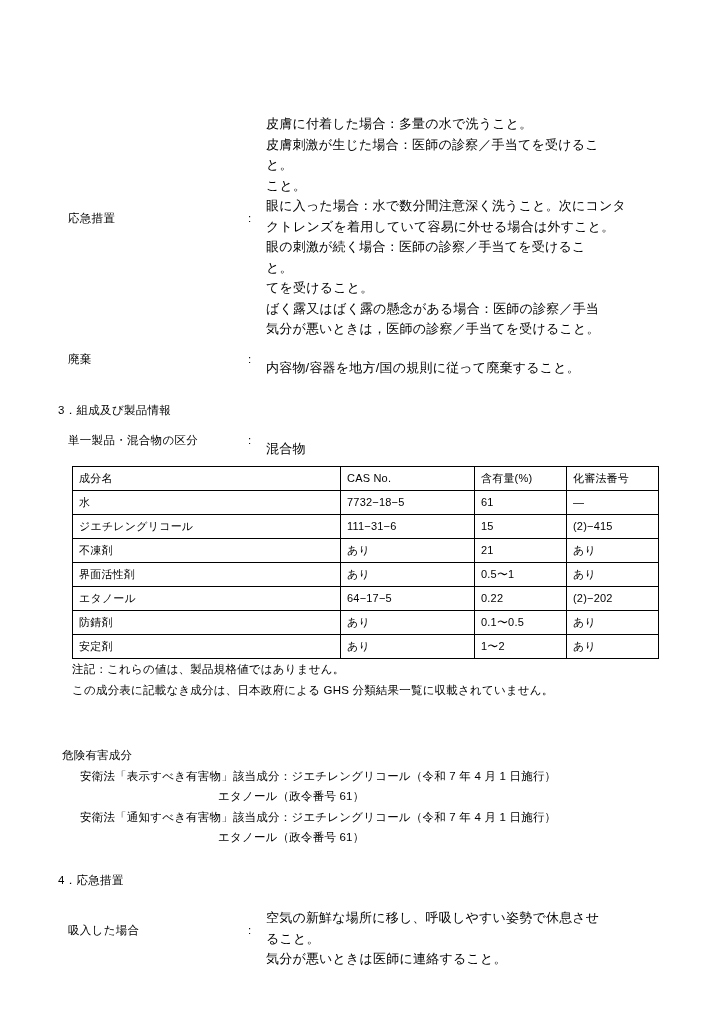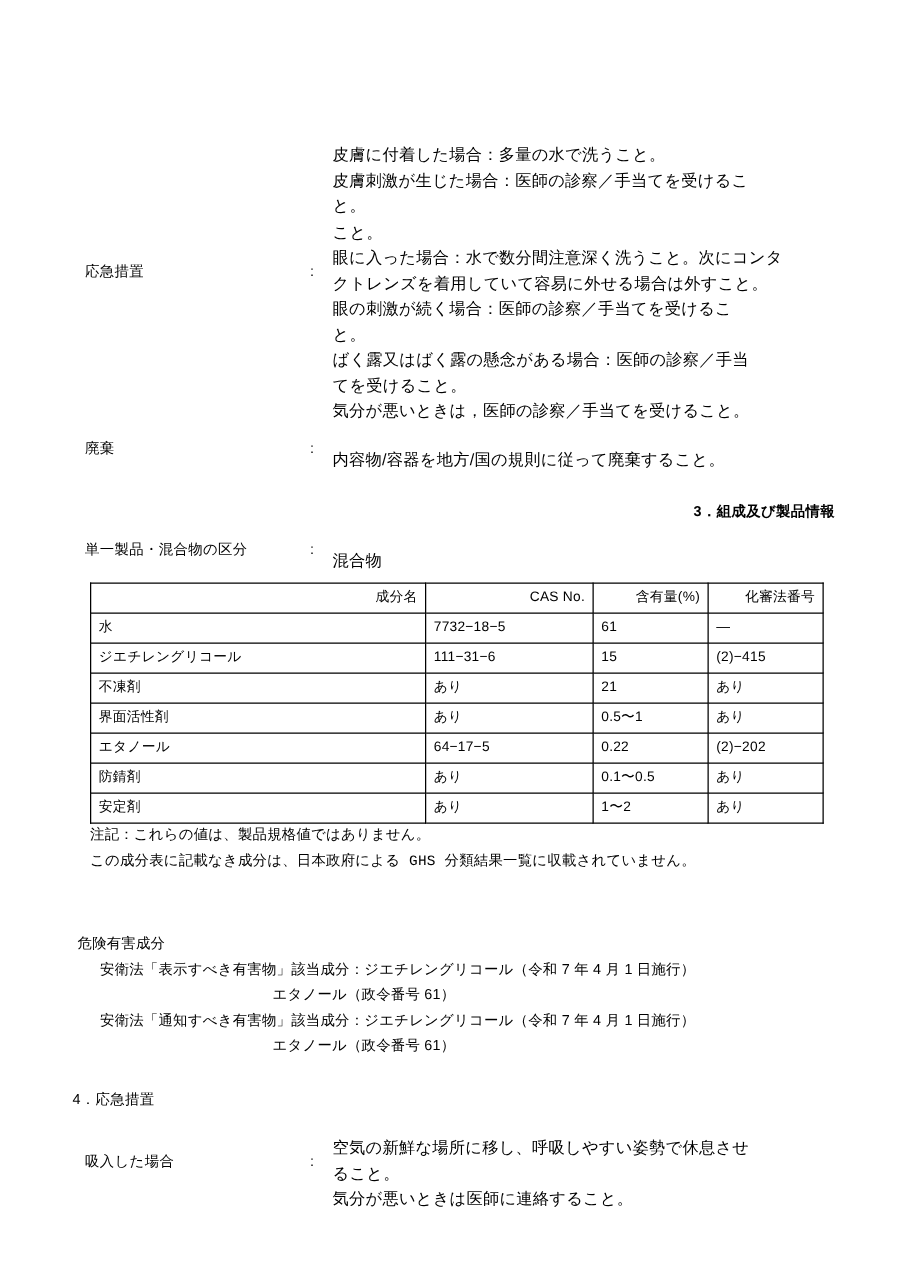--- a/index.html
+++ b/index.html
@@ -58,62 +58,60 @@
     letter-spacing: 0.2px;
     margin-top: 18px;
   }
   .defrow .value p {
     margin: 0;
   }
   .section-title {
     font-size: 11.5px;
     line-height: 20.5px;
     letter-spacing: 0.3px;
-    font-weight: bold;
+    font-weight: normal;
     margin: 0;
-    text-align: right;
   }
   .spacer-lg { height: 22px; }
   .spacer-sm { height: 7px; }
 
   table.comp {
     border-collapse: collapse;
     margin-left: 14px;
     width: 586px;
     table-layout: fixed;
   }
   table.comp th, table.comp td {
     border: 1px solid #000000;
     font-size: 11px;
     line-height: 15px;
     padding: 4px 6px;
     font-weight: normal;
     letter-spacing: 0.2px;
   }
   table.comp th {
-    text-align: right;
+    text-align: left;
   }
   table.comp td.name {
     text-align: left;
   }
   table.comp td.c {
     text-align: left;
     margin-left: 40px;
   }
   col.c1 { width: 268px; }
   col.c2 { width: 134px; }
   col.c3 { width: 92px; }
   col.c4 { width: 92px; }
 
   .note {
     font-size: 11.5px;
     line-height: 20.5px;
     padding-left: 14px;
     letter-spacing: 0.2px;
-    font-family: Liberation Mono, monospace;
   }
   .subhead {
     font-size: 11.5px;
     line-height: 20.5px;
     padding-left: 4px;
     letter-spacing: 0.2px;
     margin-top: 45px;
   }
   .sub-item {
     font-size: 11.5px;
@@ -144,22 +142,22 @@
       <div class="colon">:</div>
       <div class="value">
         <p>皮膚に付着した場合：多量の水で洗うこと。</p>
         <p>皮膚刺激が生じた場合：医師の診察／手当てを受けるこ</p>
         <p>と。</p>
         <p>こと。</p>
         <p>眼に入った場合：水で数分間注意深く洗うこと。次にコンタ</p>
         <p>クトレンズを着用していて容易に外せる場合は外すこと。</p>
         <p>眼の刺激が続く場合：医師の診察／手当てを受けるこ</p>
         <p>と。</p>
+        <p>てを受けること。</p>
         <p>ばく露又はばく露の懸念がある場合：医師の診察／手当</p>
-        <p>てを受けること。</p>
         <p>気分が悪いときは，医師の診察／手当てを受けること。</p>
       </div>
     </div>
 
     <div class="defrow">
       <div class="label indent1">廃棄</div>
       <div class="colon">:</div>
       <div class="value">
         <p>内容物/容器を地方/国の規則に従って廃棄すること。</p>
       </div>

